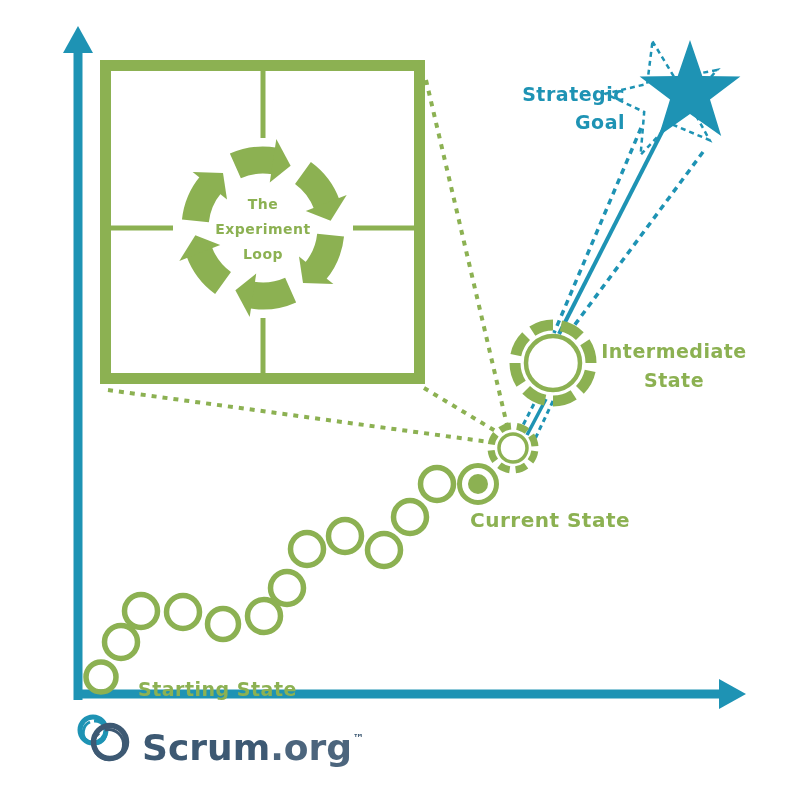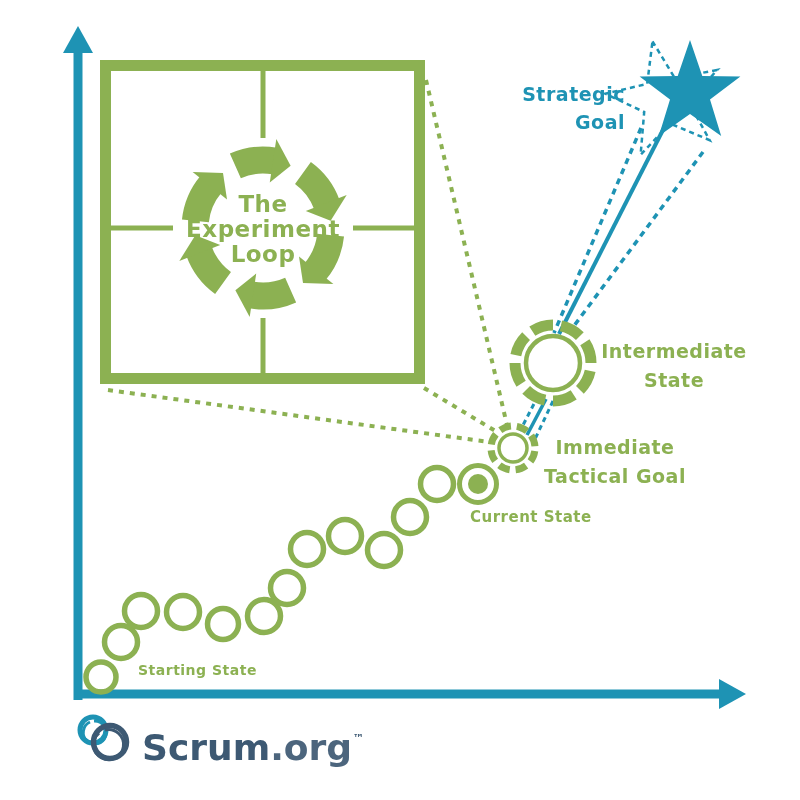--- a/index.html
+++ b/index.html
@@ -29,25 +29,25 @@
     position:absolute;
     font-weight:700;
     white-space:pre-line;
     letter-spacing:.5px;
   }
   .lbl.green{color:var(--green);}
   .lbl.teal{color:var(--teal);}
   .lbl.center{text-align:center;}
   .lbl.right{text-align:right;}
   #lbl-strategic{left:455px;top:80px;width:170px;font-size:19px;line-height:28px;}
-  #lbl-loop{left:173px;top:192px;width:180px;font-size:23px;line-height:25px;}
+  #lbl-loop{left:173px;top:192px;width:180px;font-size:14px;line-height:25px;}
   #lbl-intermediate{left:574px;top:337px;width:200px;font-size:19px;line-height:29px;}
   #lbl-immediate{left:515px;top:433px;width:200px;font-size:19px;line-height:29px;}
-  #lbl-current{left:470px;top:508px;font-size:15px;}
-  #lbl-starting{left:138px;top:662px;font-size:14px;}
+  #lbl-current{left:470px;top:508px;font-size:20px;}
+  #lbl-starting{left:138px;top:678px;font-size:19px;}
   
   .logo{position:absolute;left:66px;top:706px;width:280px;height:80px;}
   .logo-text{
     position:absolute;left:76px;top:11px;
     color:var(--navy);
     font-size:36px;line-height:44px;
     white-space:nowrap;
   }
   .logo-brand{font-weight:700;}
   .logo-suffix{font-weight:700;opacity:.92;}
@@ -149,22 +149,20 @@
   <div class="lbl teal right" id="lbl-strategic">Strategic
 Goal</div>
 
   <div class="lbl green center" id="lbl-loop">The
 Experiment
 Loop</div>
 
   <div class="lbl green center" id="lbl-intermediate">Intermediate
 State</div>
 
-  <div class="lbl green center" id="lbl-immediate">Immediate
-Tactical Goal</div>
 
   <div class="lbl green" id="lbl-current">Current State</div>
 
   <div class="lbl green" id="lbl-starting">Starting State</div>
 
   <div class="logo">
     <svg width="80" height="80" viewBox="0 0 80 80">
       <circle cx="27" cy="24" r="13" class="t-stroke no-fill" stroke-width="5"></circle>
       <path d="M 24 16 a 11.5 11.5 0 1 0 4 -1" class="t-stroke no-fill" stroke-width="3"></path>
       <circle cx="44" cy="36" r="16.5" class="n-stroke no-fill" stroke-width="5.5"></circle>

